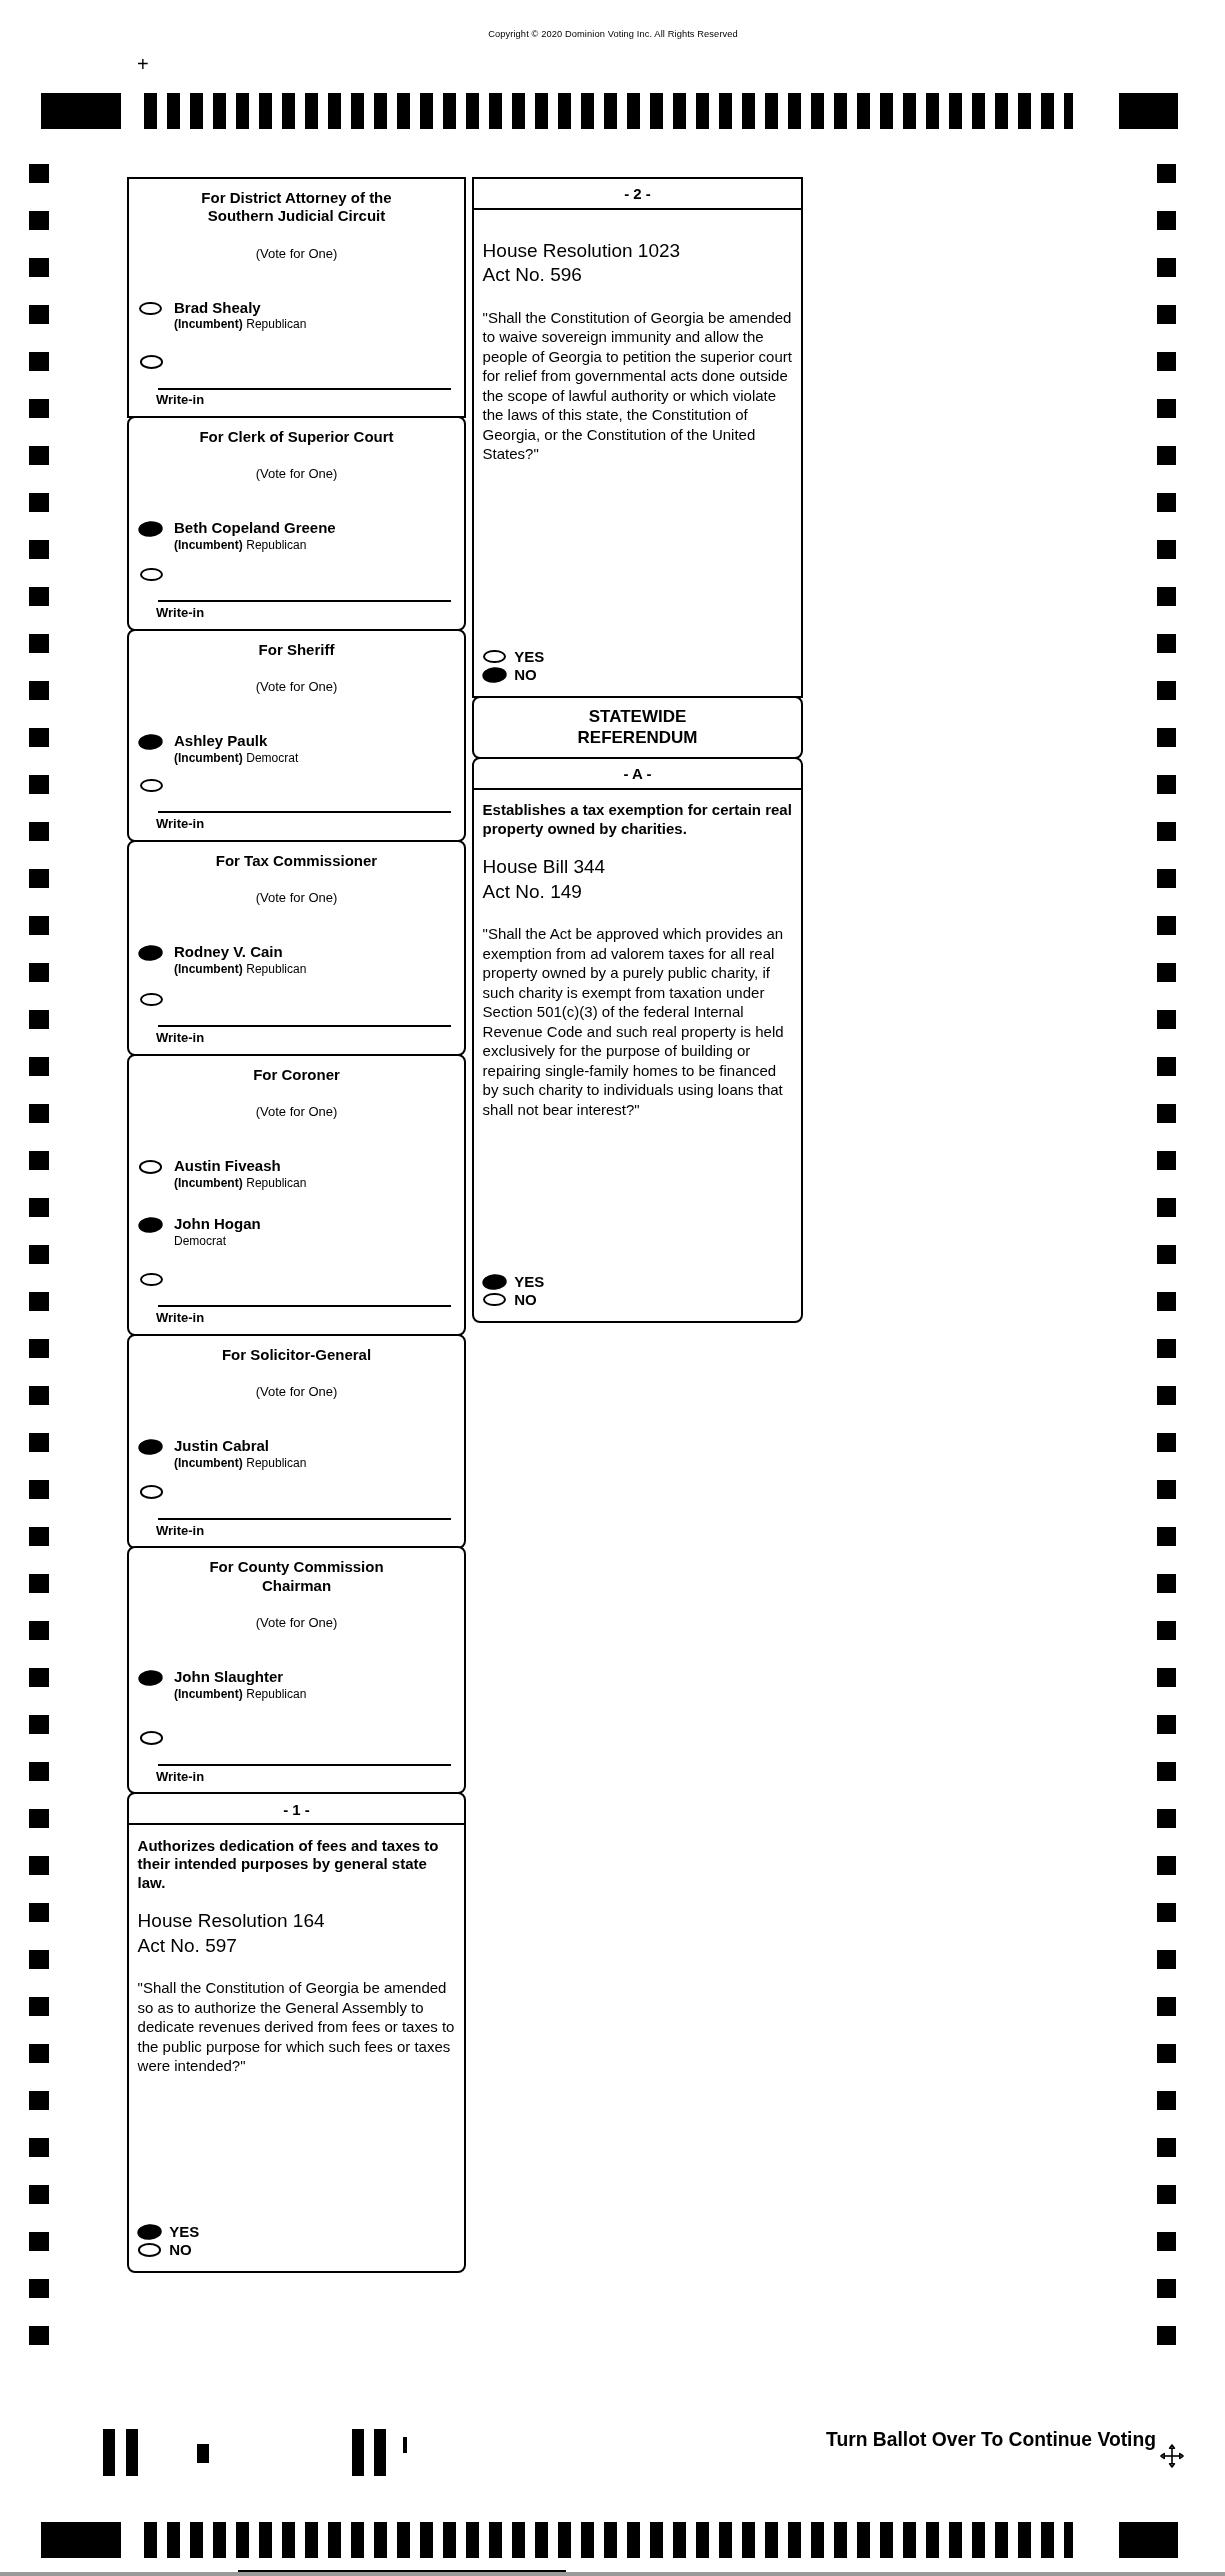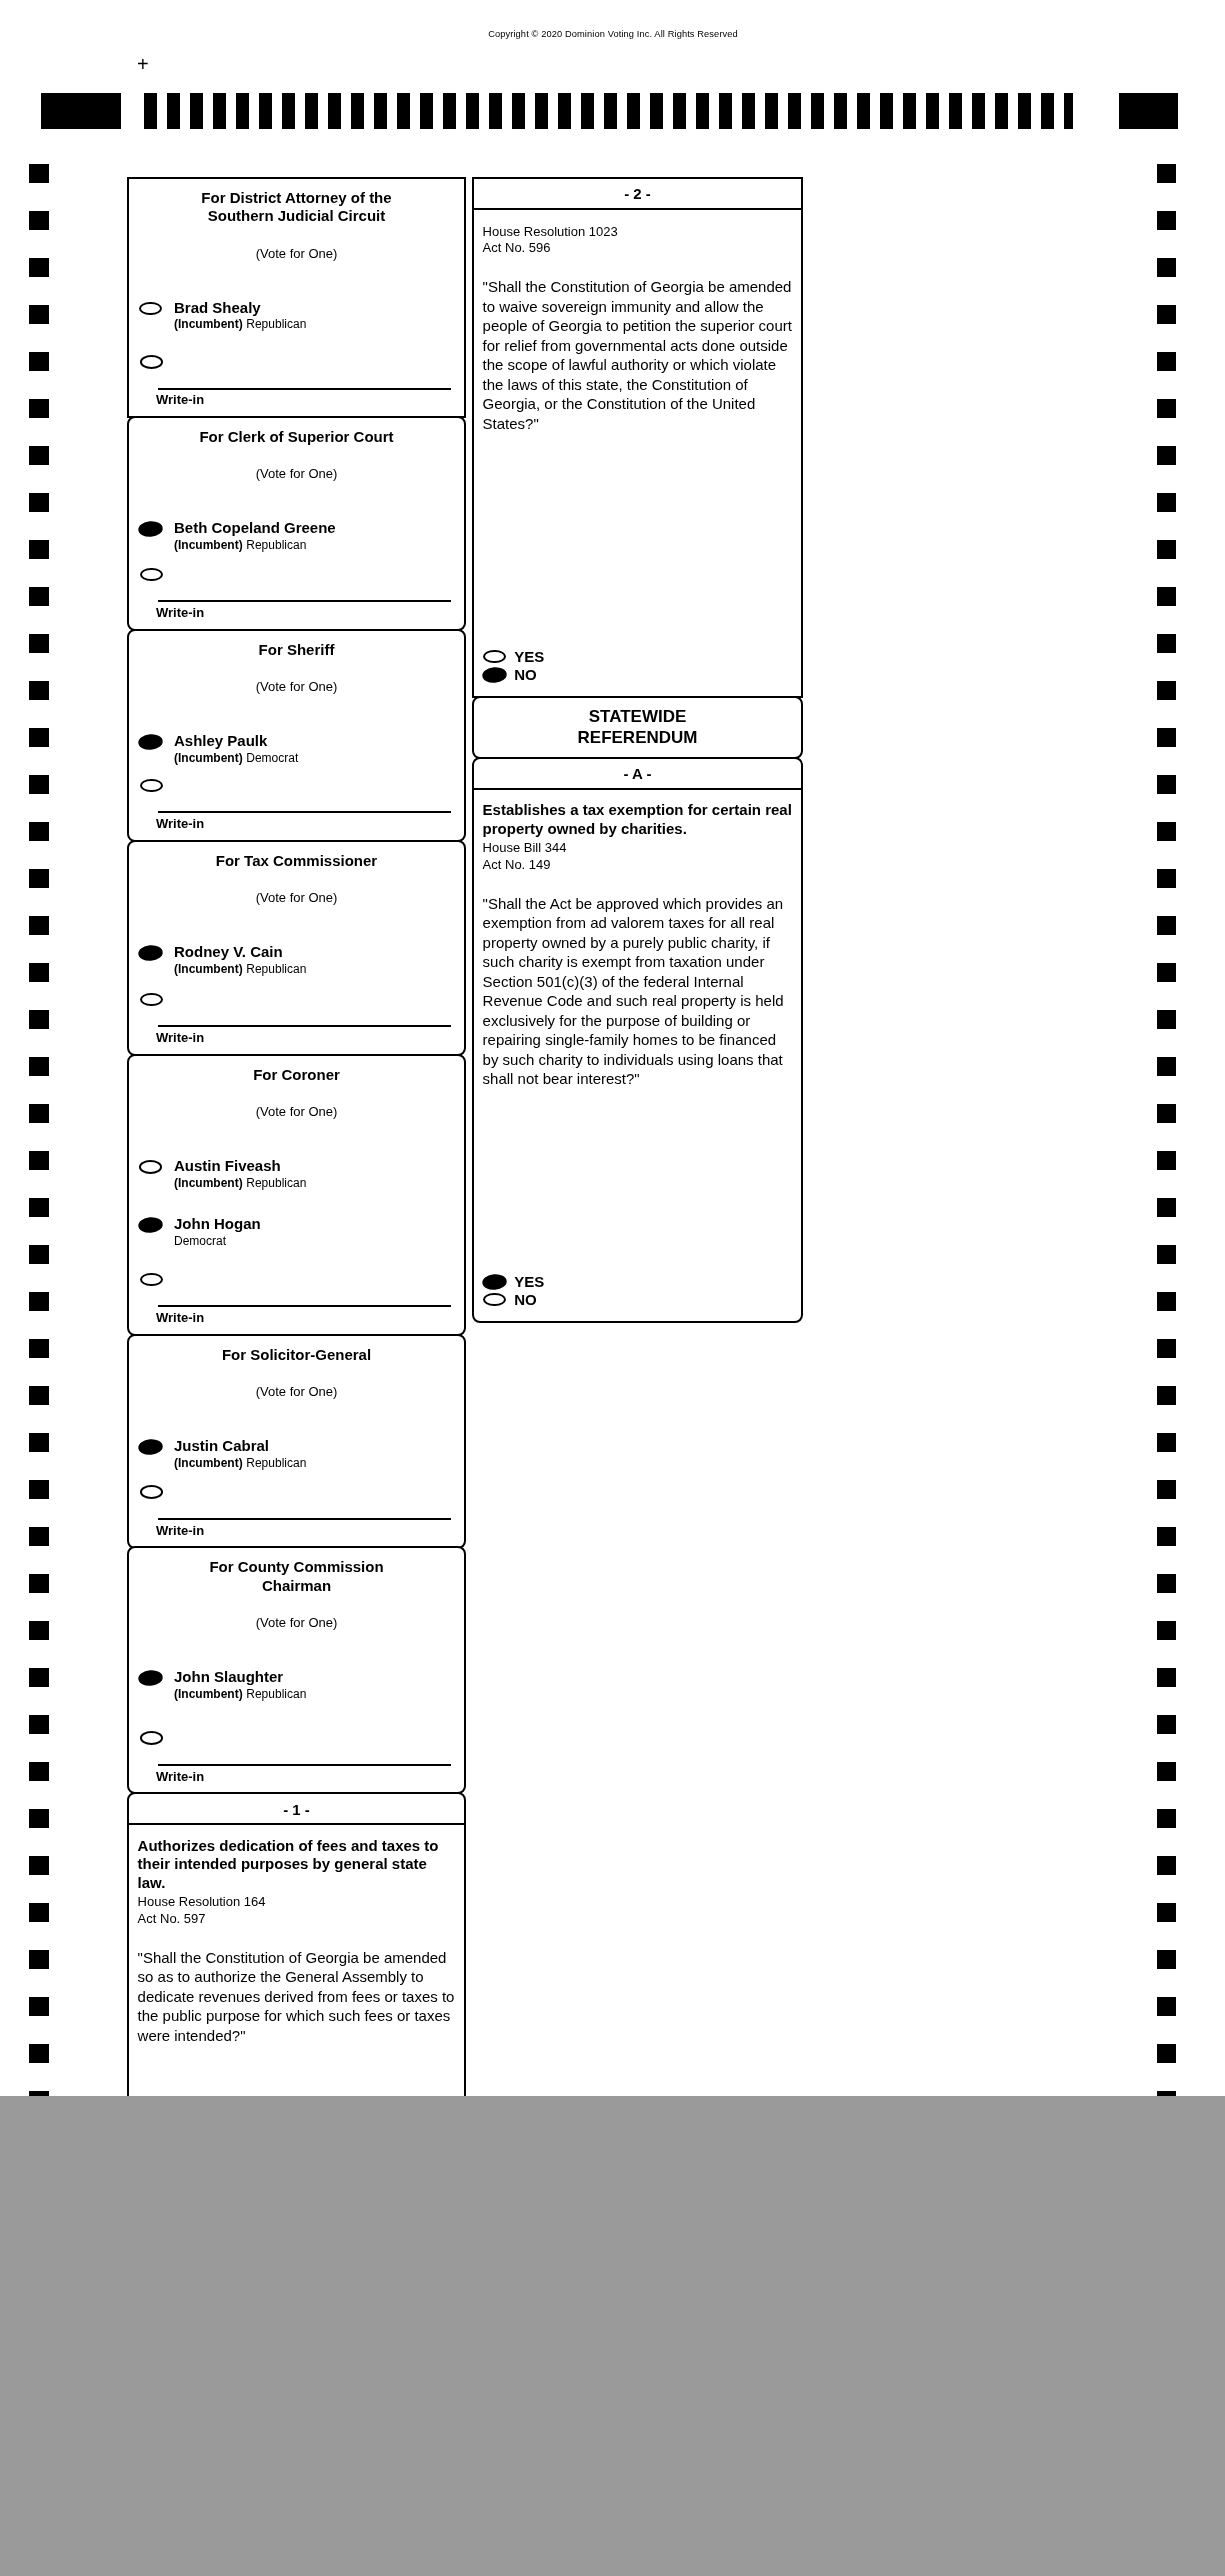--- a/index.html
+++ b/index.html
@@ -1,17 +1,17 @@
 <!DOCTYPE html>
 <html style="font-size:11.5px"><head>
 <meta charset="utf-8">
 <style>
   html,body{margin:0;padding:0;background:#9a9a9a;}
   .sheet{
-    position:relative;width:1226px;height:2096px;background:#ffffff;
+    position:relative;width:1226px;height:2572px;background:#ffffff;
     font-family:"Liberation Sans", sans-serif;color:#000;overflow:hidden;
   }
   
   .copyright{position:absolute;top:29px;left:0;right:0;text-align:center;font-size:9.3px;letter-spacing:0.1px;}
   .plus-mark{position:absolute;left:137px;top:53px;font-size:20px;font-weight:400;}
   .timing-row{position:absolute;left:0;width:1226px;height:36px;}
   .timing-row.top{top:93px;}
   .timing-row.bottom{top:2522px;}
   .timing-row .block-l{position:absolute;left:41px;top:0;width:80px;height:36px;background:#000;}
   .timing-row .bars{position:absolute;left:144px;top:0;width:929px;height:36px;
@@ -53,21 +53,21 @@
   .section-hdr{display:flex;align-items:center;justify-content:center;text-align:center;
     font-weight:bold;font-size:17px;line-height:1.25;white-space:pre-line;}
   .hdr-amend{height:107px;}
   .hdr-ref{height:63px;margin-top:10px;}
   
   .measure{display:flex;flex-direction:column;padding:0;}
   .m1{height:481px}.m2{height:521px}.ma{height:566px}
   .m-number{font-weight:bold;font-size:15px;text-align:center;padding:6.4px 0 5.7px;border-bottom:2.1px solid #000;}
   .m-body{display:flex;flex-direction:column;flex:1;padding:11.5px 8.6px 10px;}
   .m-summary{font-weight:bold;font-size:15px;line-height:1.22;}
-  .m-ref{font-size:13px;line-height:1.3;margin-top:2px;white-space:pre-line;}
+  .m-ref{font-size:19px;line-height:1.3;margin-top:17px;white-space:pre-line;}
   .m-question{font-size:15px;line-height:1.3;margin-top:20px;}
   .m-options{margin-top:auto;display:flex;flex-direction:column;gap:1px;padding-bottom:2.9px;}
   .opt{display:flex;align-items:center;gap:8.6px;}
   .opt-label{font-weight:bold;font-size:15px;}
   
   .turn-over{position:absolute;top:2429px;right:70px;font-size:19.3px;font-weight:bold;}
   .cross-icon{position:absolute;left:1160px;top:2444px;width:24px;height:24px;}
 </style>
 </head>
 <body>

